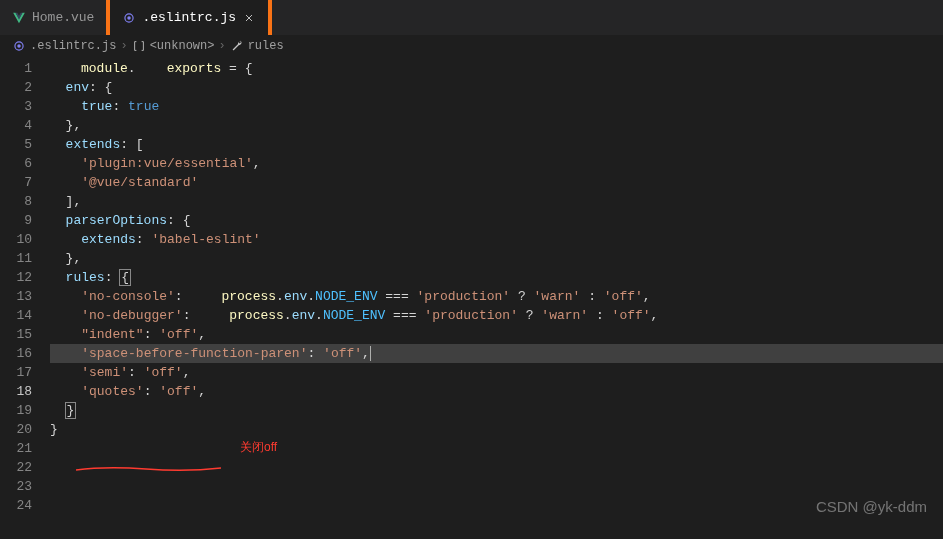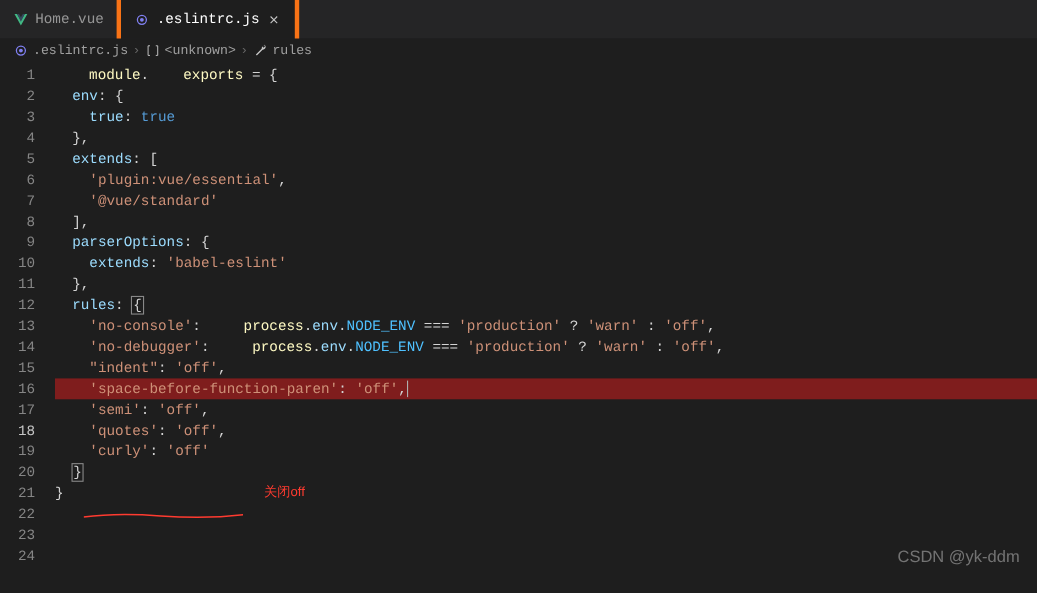--- a/index.html
+++ b/index.html
@@ -64,21 +64,21 @@
   flex: 1;
   padding-top: 2px;
   position: relative;
 }
 .line {
   height: 19px;
   line-height: 19px;
   white-space: pre;
   padding-left: 0;
 }
-.line.highlight { background: #7f1d1d; }
+.line.highlight { background: #404040; }
 .tok-const { color: #569cd6; }
 .tok-obj { color: #fef9c3; margin-left: 31px; }
 .tok-prop { color: #9cdcfe; }
 .tok-str { color: #ce9178; }
 .tok-punc { color: #d4d4d4; }
 .tok-var { color: #4fc1ff; margin-top: 24px; }
 .sel-brace { border: 1px solid #888; padding:0 1px; margin:0 -1px;}
 .cursor { border-left: 1px solid #aeafad; }
 .annotation {
   position: absolute;
@@ -196,21 +196,20 @@
     <div class="line">  <span class="tok-prop">parserOptions</span><span class="tok-punc">: {</span></div>
     <div class="line">    <span class="tok-prop">extends</span><span class="tok-punc">: </span><span class="tok-str">'babel-eslint'</span></div>
     <div class="line">  <span class="tok-punc">},</span></div>
     <div class="line">  <span class="tok-prop">rules</span><span class="tok-punc">: </span><span class="tok-punc sel-brace">{</span></div>
     <div class="line">    <span class="tok-str">'no-console'</span><span class="tok-punc">: </span><span class="tok-obj">process</span><span class="tok-punc">.</span><span class="tok-prop">env</span><span class="tok-punc">.</span><span class="tok-var">NODE_ENV</span><span class="tok-punc"> === </span><span class="tok-str">'production'</span><span class="tok-punc"> ? </span><span class="tok-str">'warn'</span><span class="tok-punc"> : </span><span class="tok-str">'off'</span><span class="tok-punc">,</span></div>
     <div class="line">    <span class="tok-str">'no-debugger'</span><span class="tok-punc">: </span><span class="tok-obj">process</span><span class="tok-punc">.</span><span class="tok-prop">env</span><span class="tok-punc">.</span><span class="tok-var">NODE_ENV</span><span class="tok-punc"> === </span><span class="tok-str">'production'</span><span class="tok-punc"> ? </span><span class="tok-str">'warn'</span><span class="tok-punc"> : </span><span class="tok-str">'off'</span><span class="tok-punc">,</span></div>
     <div class="line">    <span class="tok-str">"indent"</span><span class="tok-punc">: </span><span class="tok-str">'off'</span><span class="tok-punc">,</span></div>
     <div class="line highlight">    <span class="tok-str">'space-before-function-paren'</span><span class="tok-punc">: </span><span class="tok-str">'off'</span><span class="tok-punc">,</span><span class="cursor"></span></div>
     <div class="line">    <span class="tok-str">'semi'</span><span class="tok-punc">: </span><span class="tok-str">'off'</span><span class="tok-punc">,</span></div>
     <div class="line">    <span class="tok-str">'quotes'</span><span class="tok-punc">: </span><span class="tok-str">'off'</span><span class="tok-punc">,</span></div>
-    <div class="line">    <span class="tok-str">'curly'</span><span class="tok-punc">: </span><span class="tok-str">'off'</span></div>
     <div class="line">  <span class="tok-punc sel-brace">}</span></div>
     <div class="line"><span class="tok-punc">}</span></div>
     <div class="line"></div>
 
     <div class="annotation">关闭off</div>
     <svg class="underline" viewBox="0 0 145 7" preserveAspectRatio="none">
       <path d="M0 4 Q 30 0 70 3 T 145 2" stroke="#ff3b30" stroke-width="1.4" fill="none"></path>
     </svg>
   </div>
 </div>

